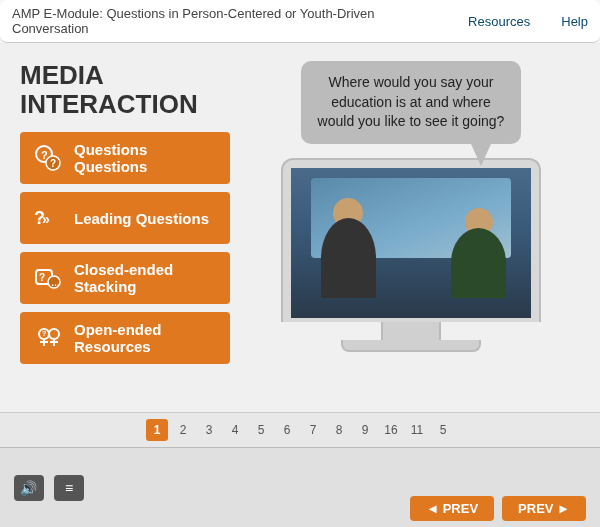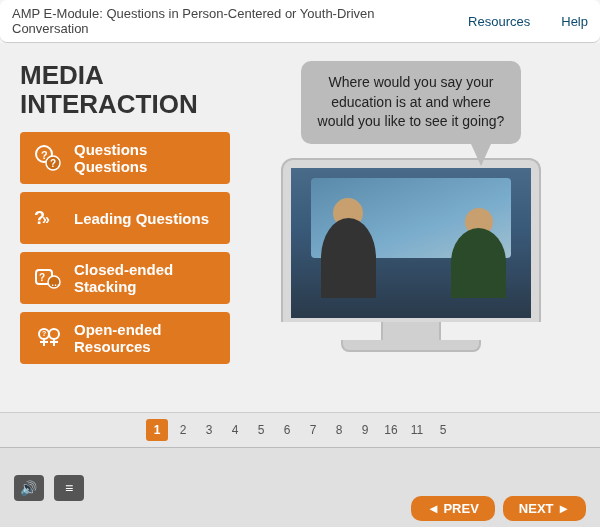--- a/index.html
+++ b/index.html
@@ -266,21 +266,21 @@
       font-size: 14px;
     }
     .footer-right {
       display: flex;
       gap: 8px;
     }
     .nav-btn {
       background: #e07820;
       color: #fff;
       border: none;
-      border-radius: 10px;
+      border-radius: 4px;
       padding: 5px 16px;
       font-size: 13px;
       font-weight: bold;
       cursor: pointer;
       display: flex;
       align-items: center;
       gap: 4px;
       margin-top: 42px;
     }
 
@@ -401,15 +401,15 @@
   <div class="footer-left">
     <button class="footer-icon-btn" title="Volume">
       <span>🔊</span>
     </button>
     <button class="footer-icon-btn" title="Captions">
       <span>≡</span>
     </button>
   </div>
   <div class="footer-right">
     <button class="nav-btn">◄ PREV</button>
-    <button class="nav-btn">NEXT ►</button>
+    <button class="nav-btn">PREV ►</button>
   </div>
 </div>
 
 </body></html>

